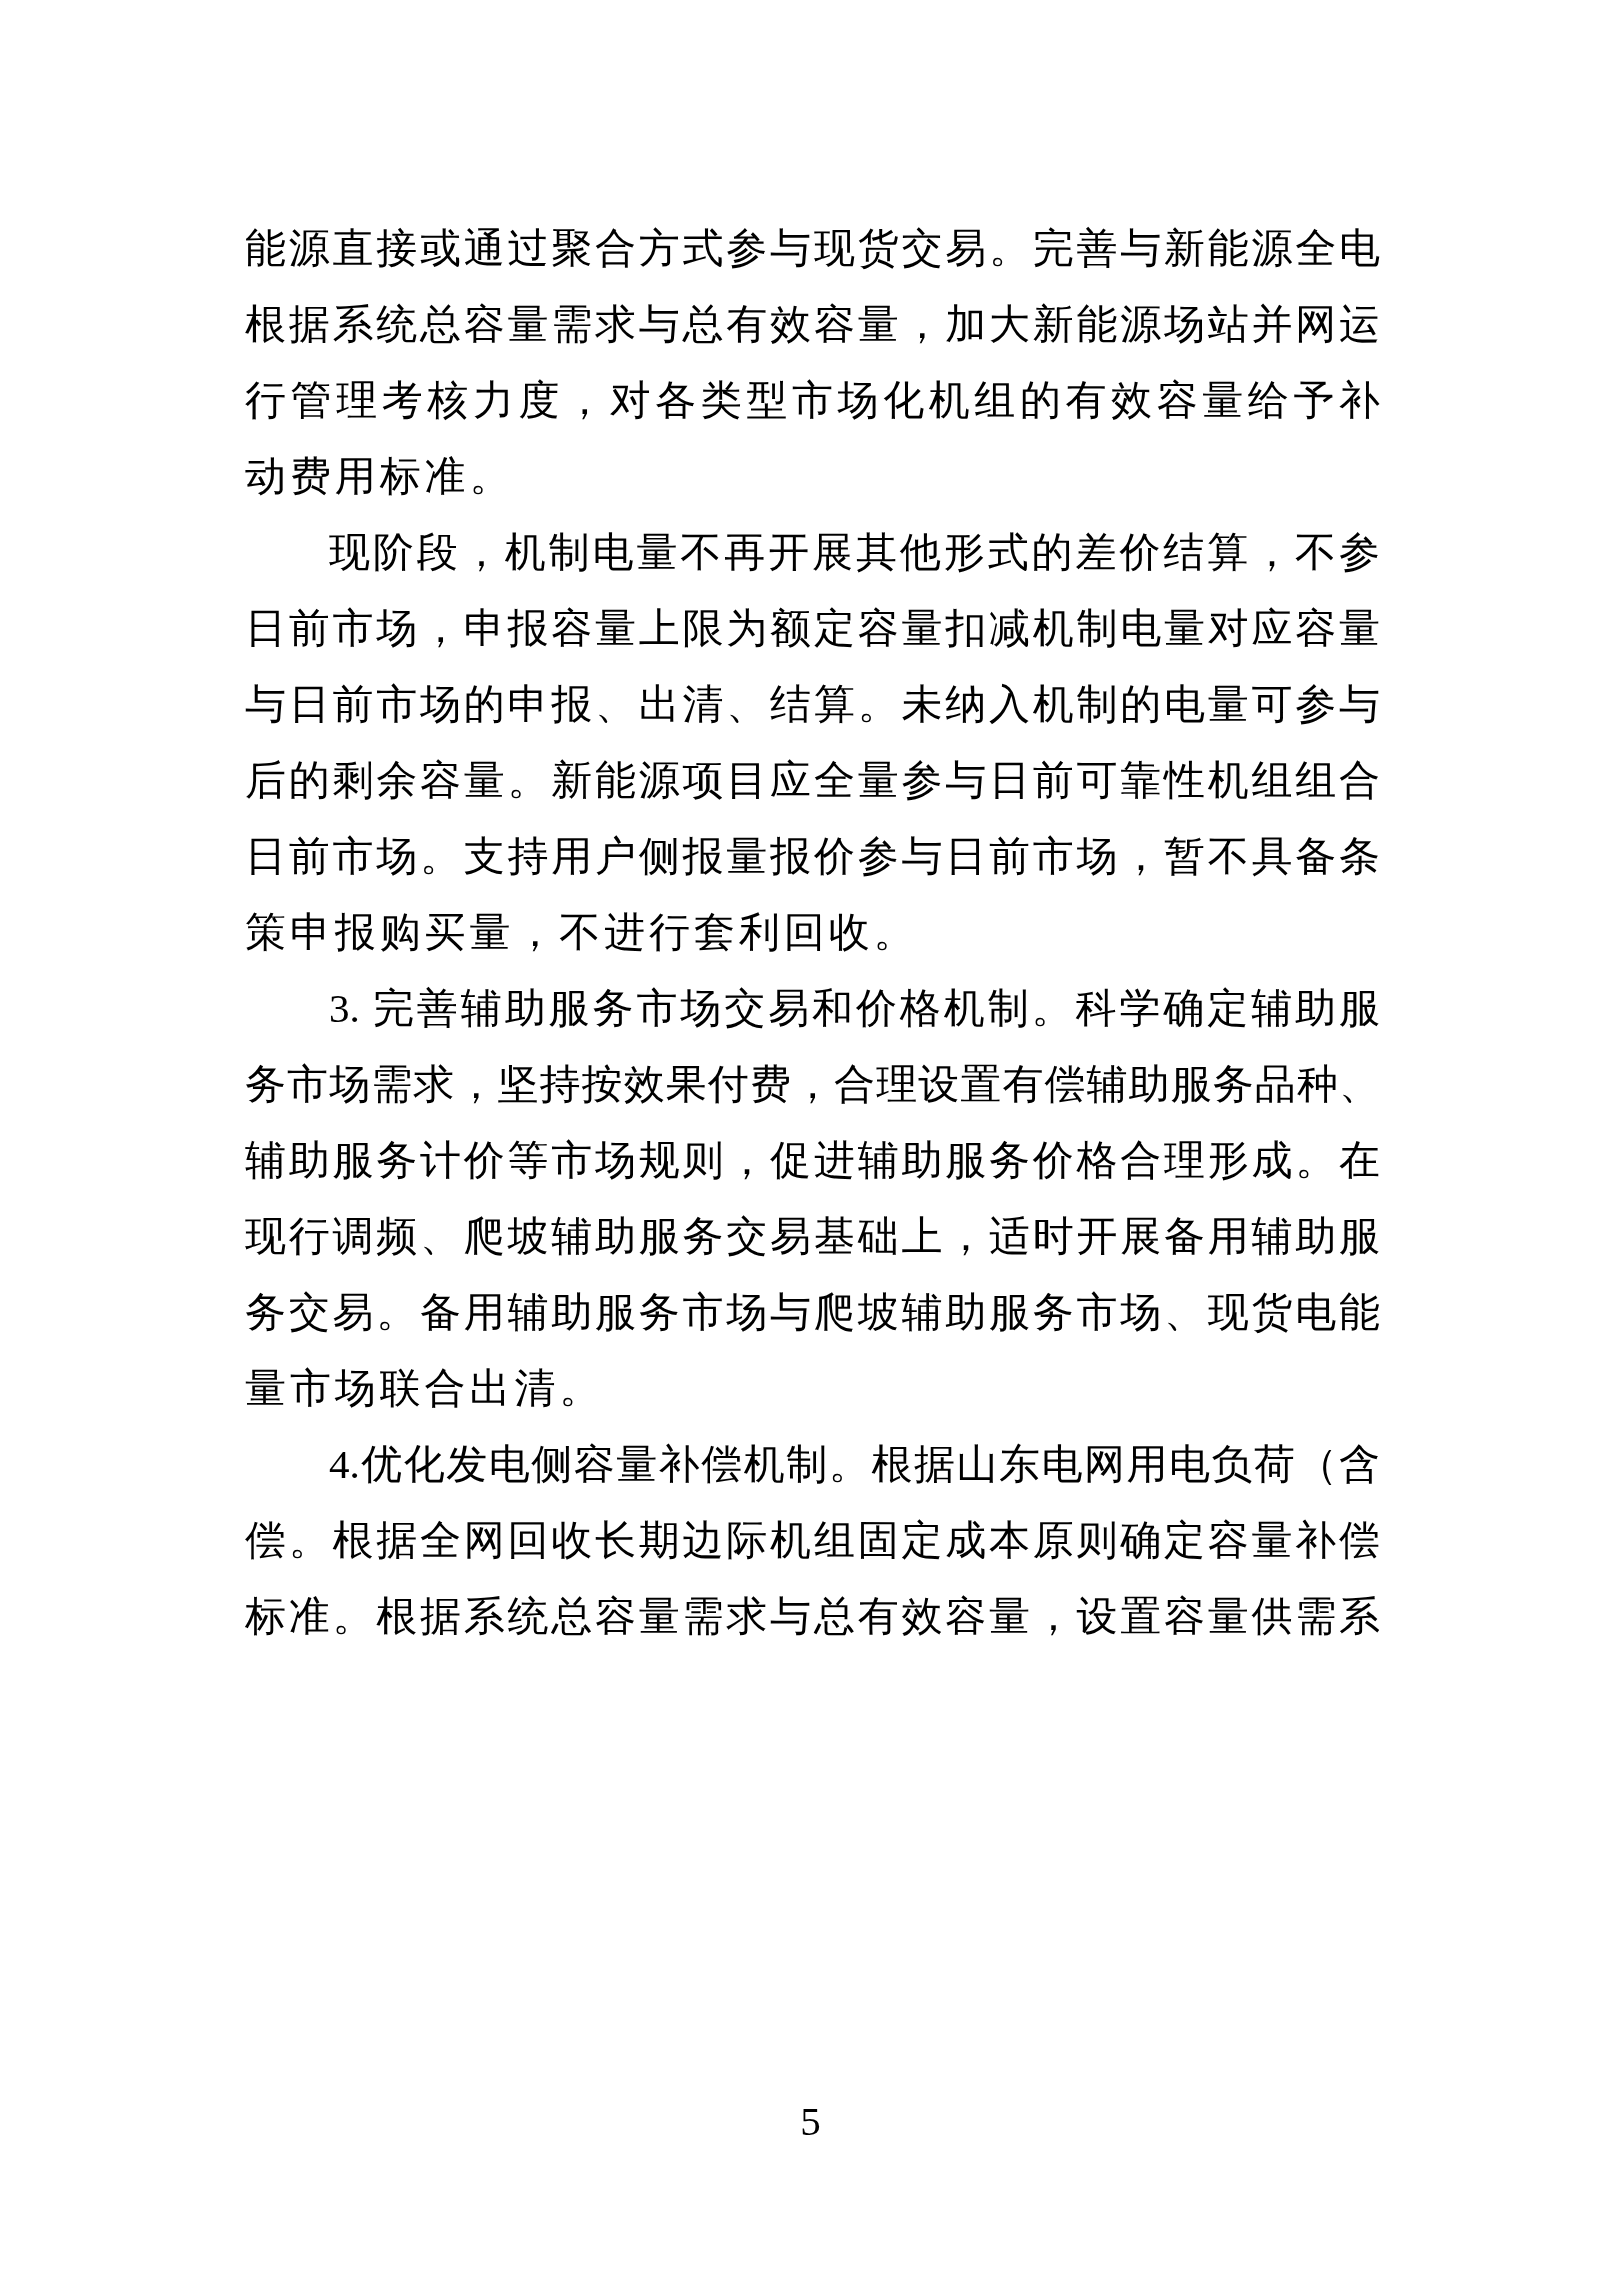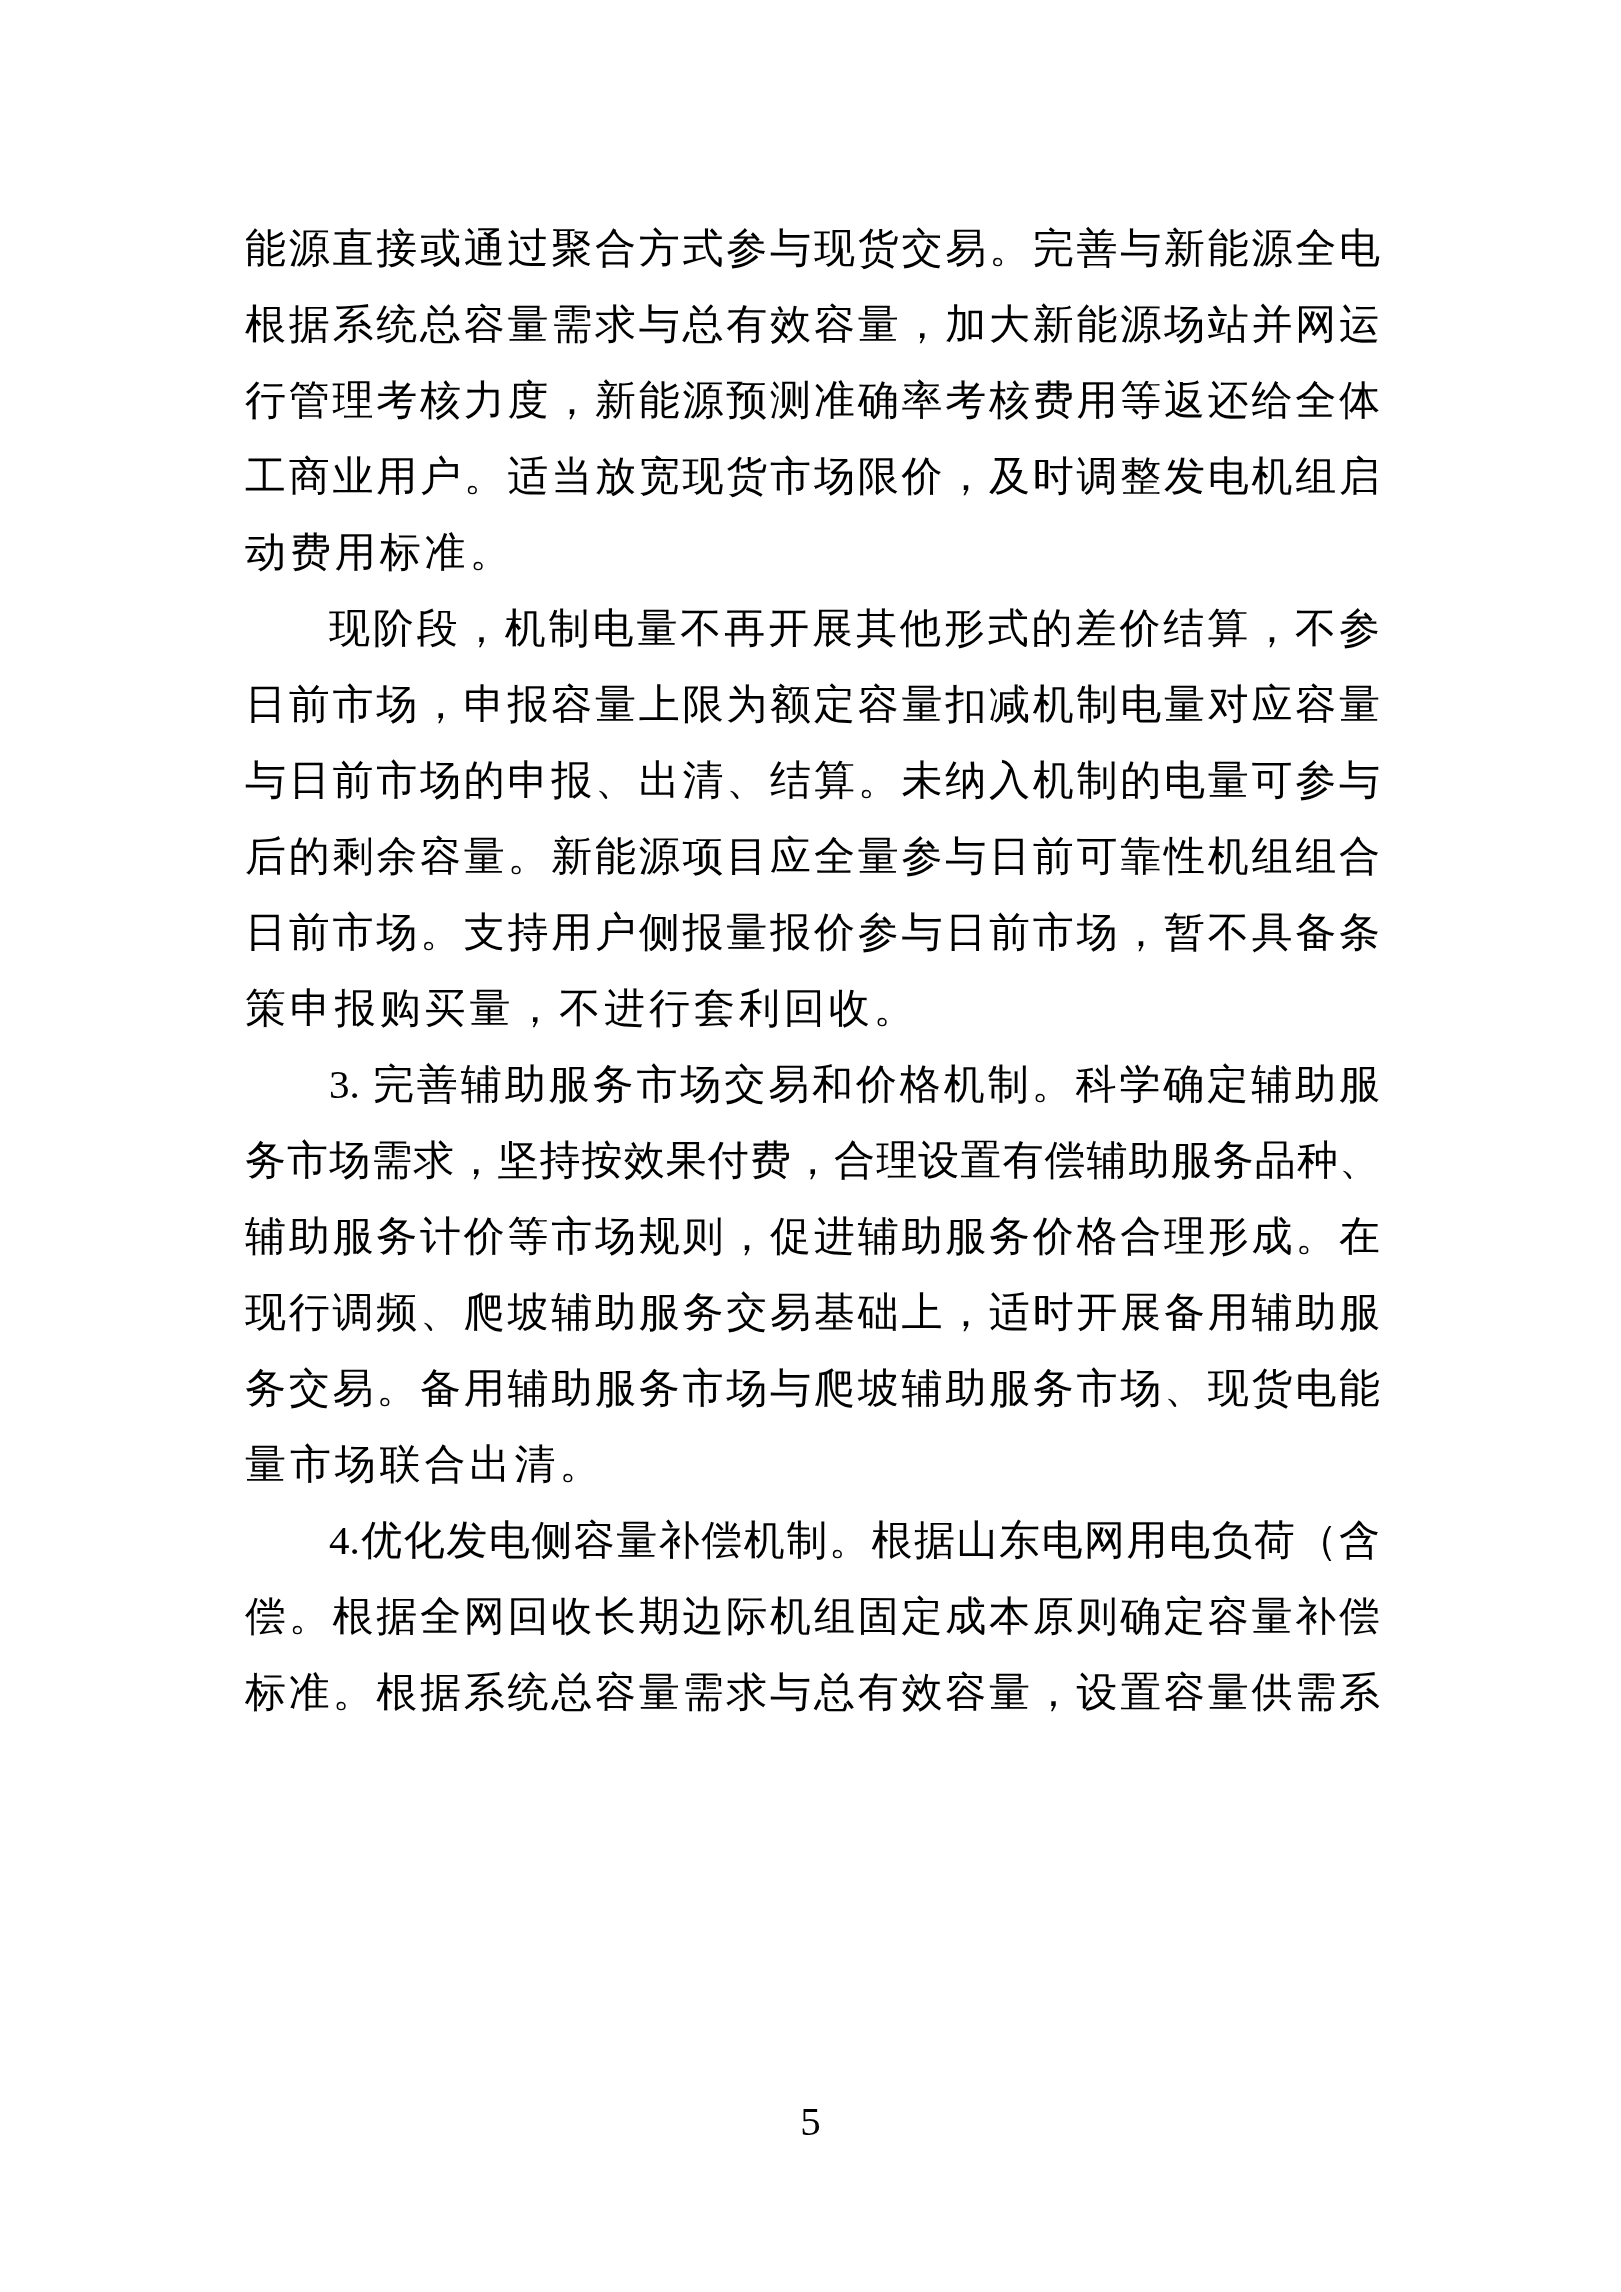--- a/index.html
+++ b/index.html
@@ -50,22 +50,21 @@
     color: #000000;
   }
 </style>
 </head>
 <body>
 
 <div class="page">
   <div class="doc-lines" id="doc-body">
       <div class="line">能源直接或通过聚合方式参与现货交易。完善与新能源全电</div>
       <div class="line">根据系统总容量需求与总有效容量，加大新能源场站并网运</div>
-      <div class="line">行管理考核力度，新能源预测准确率考核费用等返还给全体</div>
-      <div class="line">工商业用户。适当放宽现货市场限价，及时调整发电机组启</div>
+      <div class="line">行管理考核力度，对各类型市场化机组的有效容量给予补</div>
       <div class="line short">动费用标准。</div>
       <div class="line indent">现阶段，机制电量不再开展其他形式的差价结算，不参</div>
       <div class="line">日前市场，申报容量上限为额定容量扣减机制电量对应容量</div>
       <div class="line">与日前市场的申报、出清、结算。未纳入机制的电量可参与</div>
       <div class="line">后的剩余容量。新能源项目应全量参与日前可靠性机组组合</div>
       <div class="line">日前市场。支持用户侧报量报价参与日前市场，暂不具备条</div>
       <div class="line short">策申报购买量，不进行套利回收。</div>
       <div class="line indent">3. 完善辅助服务市场交易和价格机制。科学确定辅助服</div>
       <div class="line">务市场需求，坚持按效果付费，合理设置有偿辅助服务品种、</div>
       <div class="line">辅助服务计价等市场规则，促进辅助服务价格合理形成。在</div>

